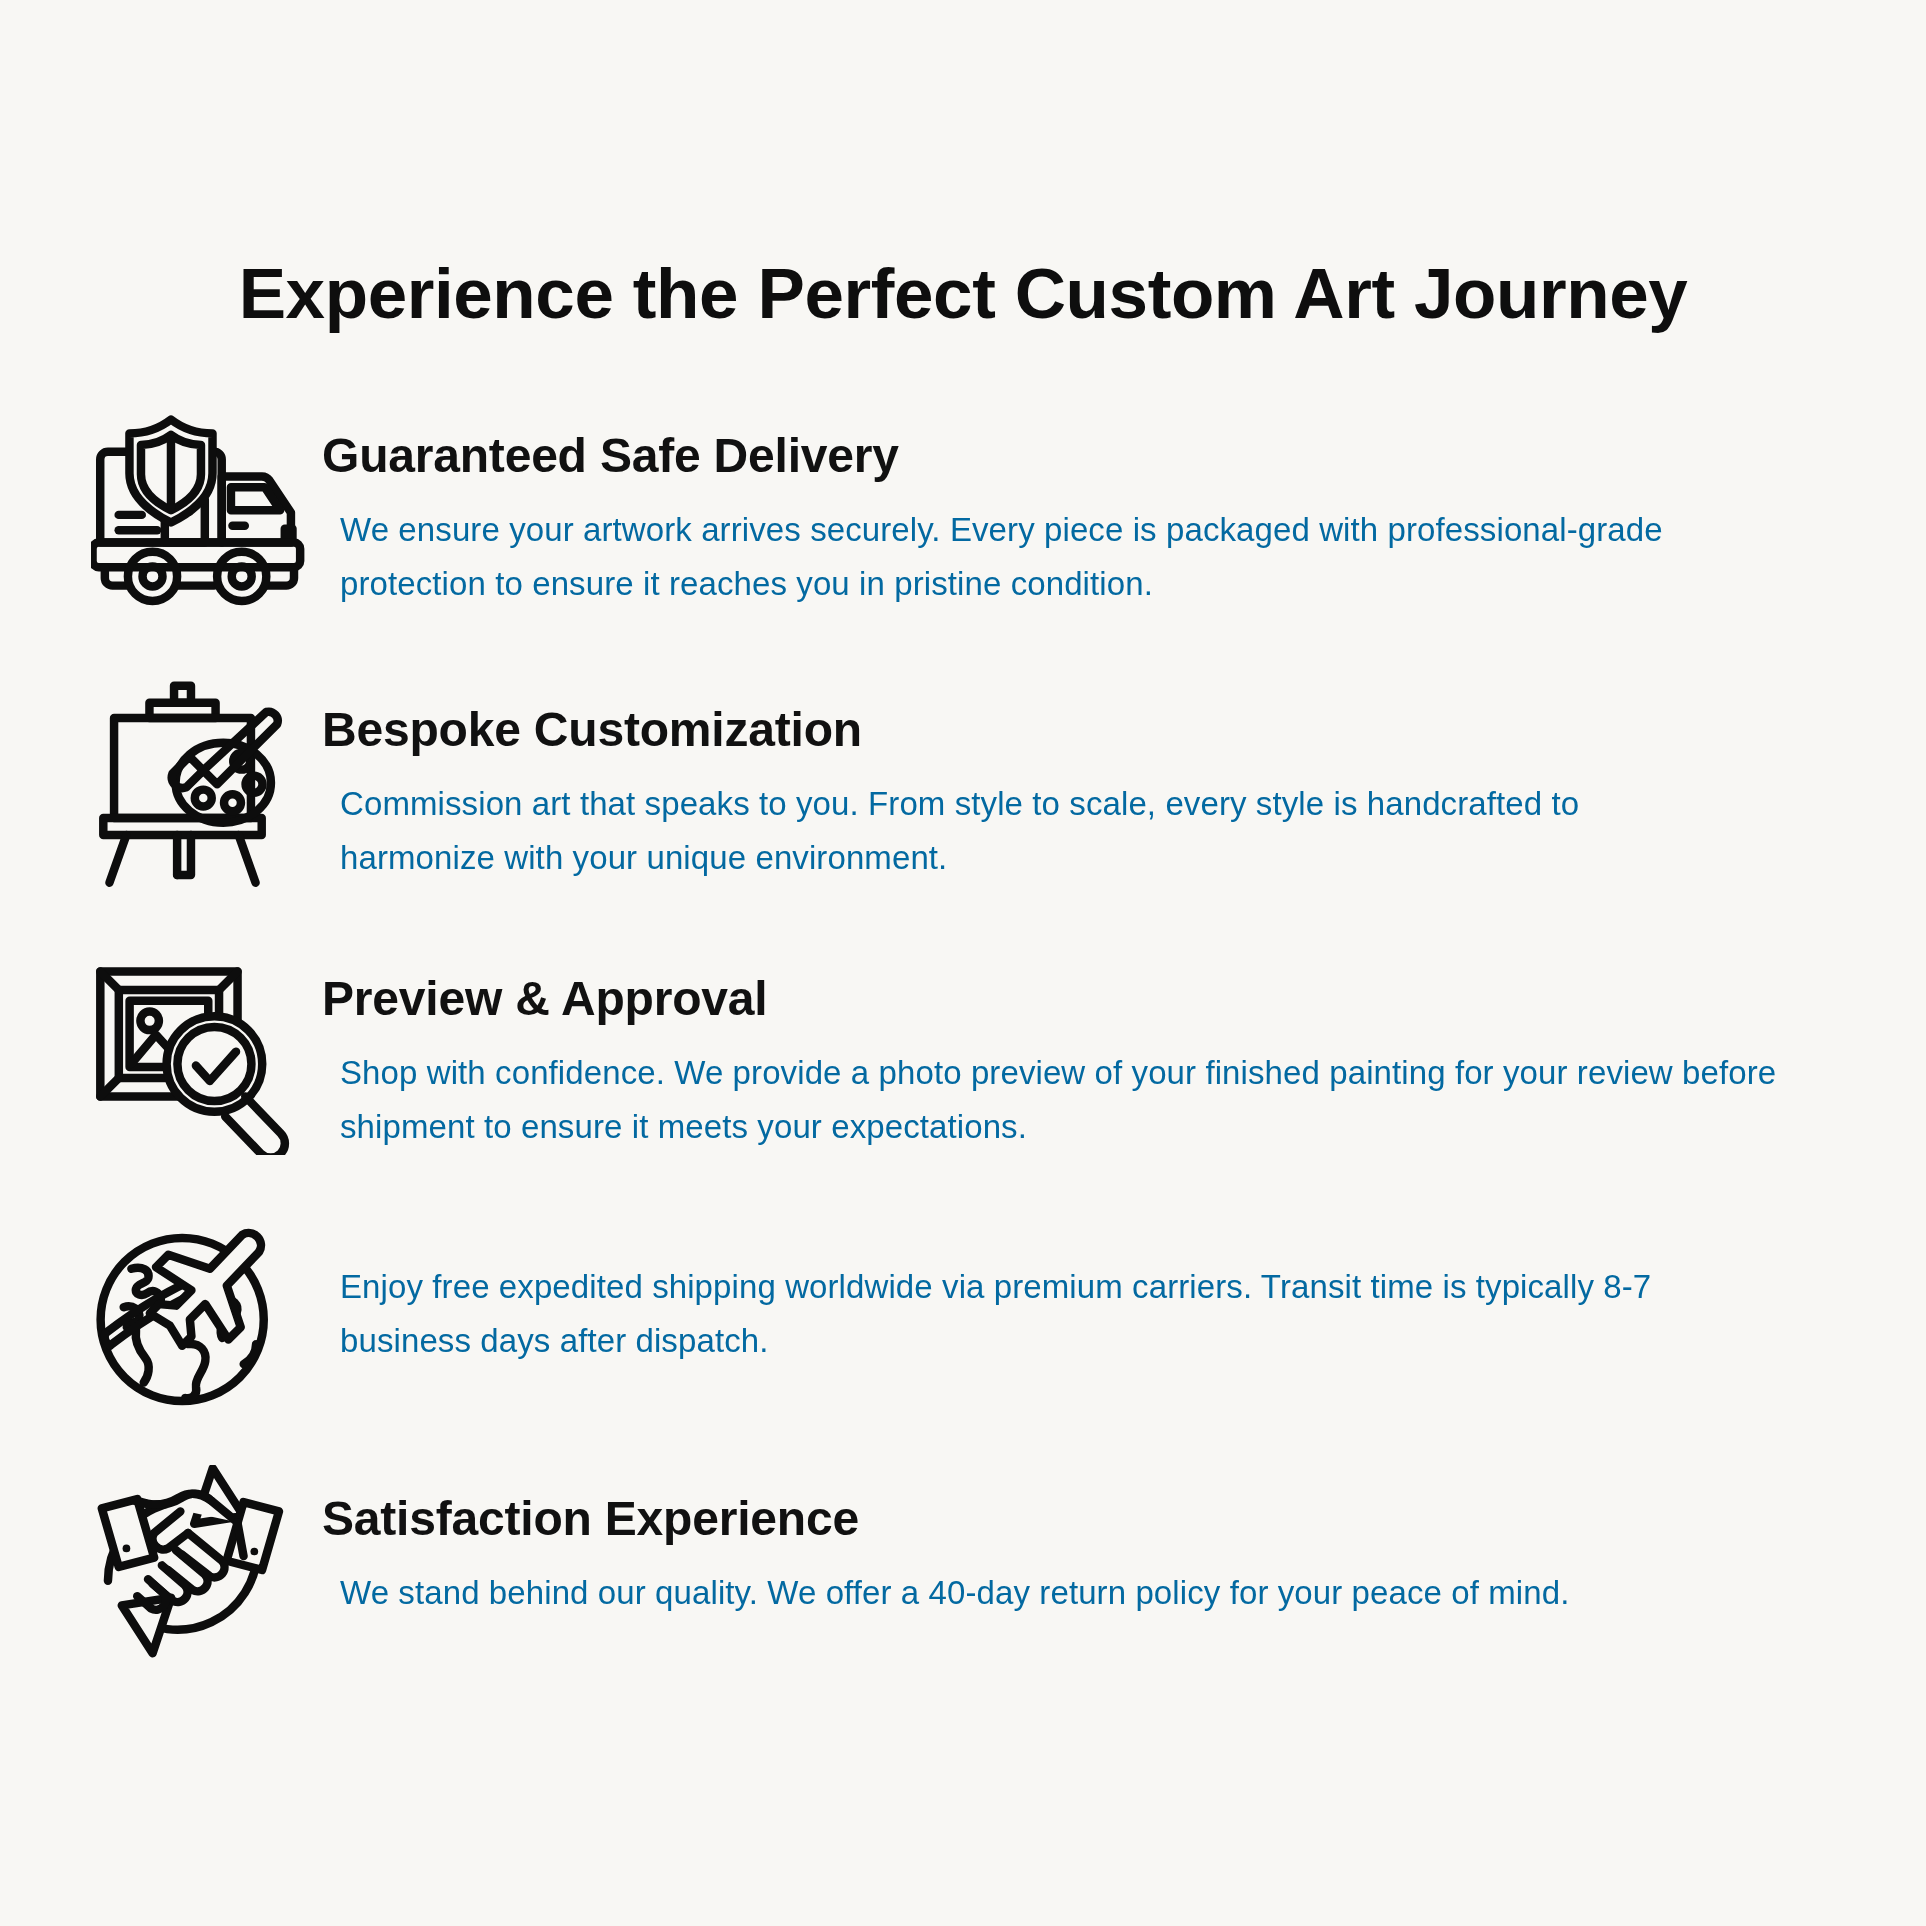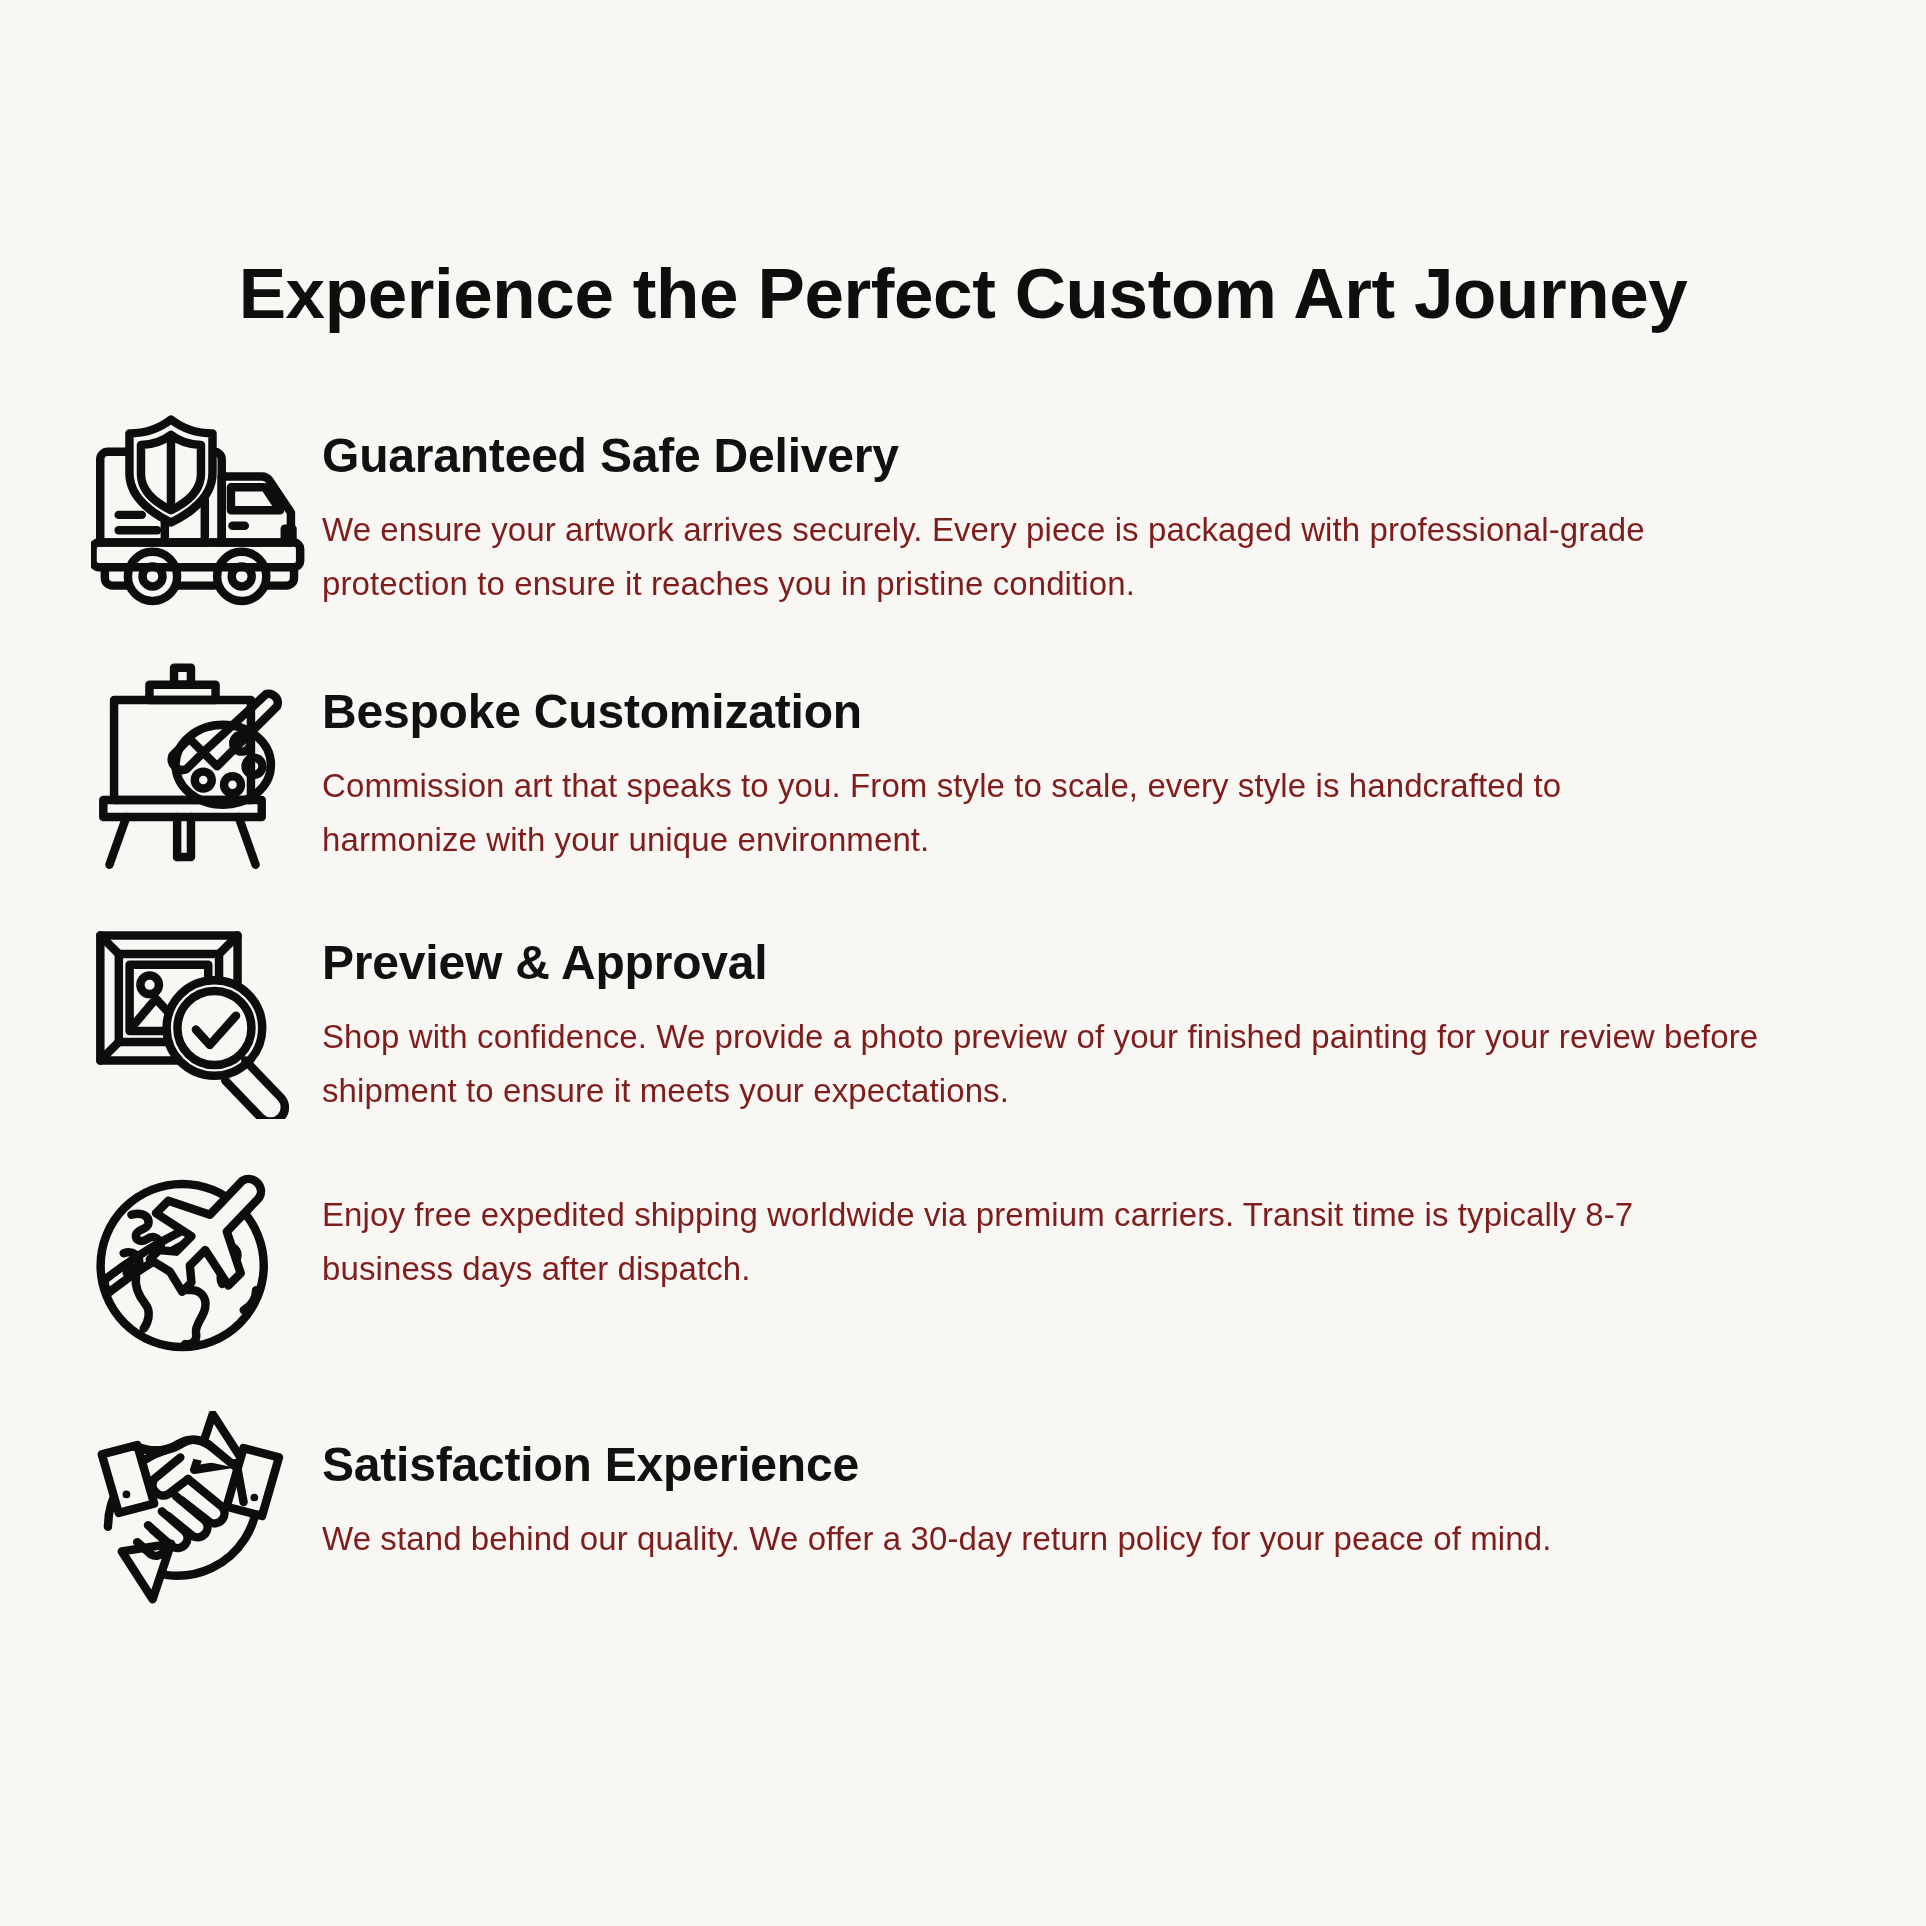--- a/index.html
+++ b/index.html
@@ -84,23 +84,23 @@
     color: #111111;
     letter-spacing: -0.2px;
     line-height: 1.15;
     margin: 0 0 20px 0;
   }
 
   .feature-desc {
     font-family: "Liberation Sans", sans-serif;
     font-size: 33px;
     font-weight: 300;
-    color: #7f1d1d;
+    color: #0369a1;
     line-height: 1.62;
-    margin: 0;
+    margin: 18px;
     letter-spacing: 0.1px;
     max-width: 1379px;
   }
 
   
   .row-1 { margin-bottom: 48px; }
   .row-2 { margin-bottom: 46px; }
   .row-3 { margin-bottom: 45px; }
   .row-4 { margin-bottom: 45px; }
   .row-5 { margin-bottom: 0; }
@@ -269,19 +269,19 @@
           <path d="M116 60 l-34 28 a14 14 0 0 0 18 20 l26 -20"></path>
           <path d="M126 88 l44 36 a13 13 0 0 1 -16 20 l-36 -28"></path>
           <path d="M110 110 l38 32 a13 13 0 0 1 -16 20 l-32 -26"></path>
           <path d="M92 130 l30 26 a13 13 0 0 1 -16 20 l-26 -22"></path>
           <path d="M74 148 l20 18 a13 13 0 0 1 -16 20 l-18 -16"></path>
           <path d="M190 74 l8 44"></path>
         </svg>
       </div>
       <div class="feature-text">
         <div class="feature-title">Satisfaction Experience</div>
-        <p class="feature-desc">We stand behind our quality. We offer a 30-day return policy for your peace of mind.</p>
+        <p class="feature-desc">We stand behind our quality. We offer a 40-day return policy for your peace of mind.</p>
       </div>
     </div>
 
   </div>
 </div>
 
 
 </body></html>

